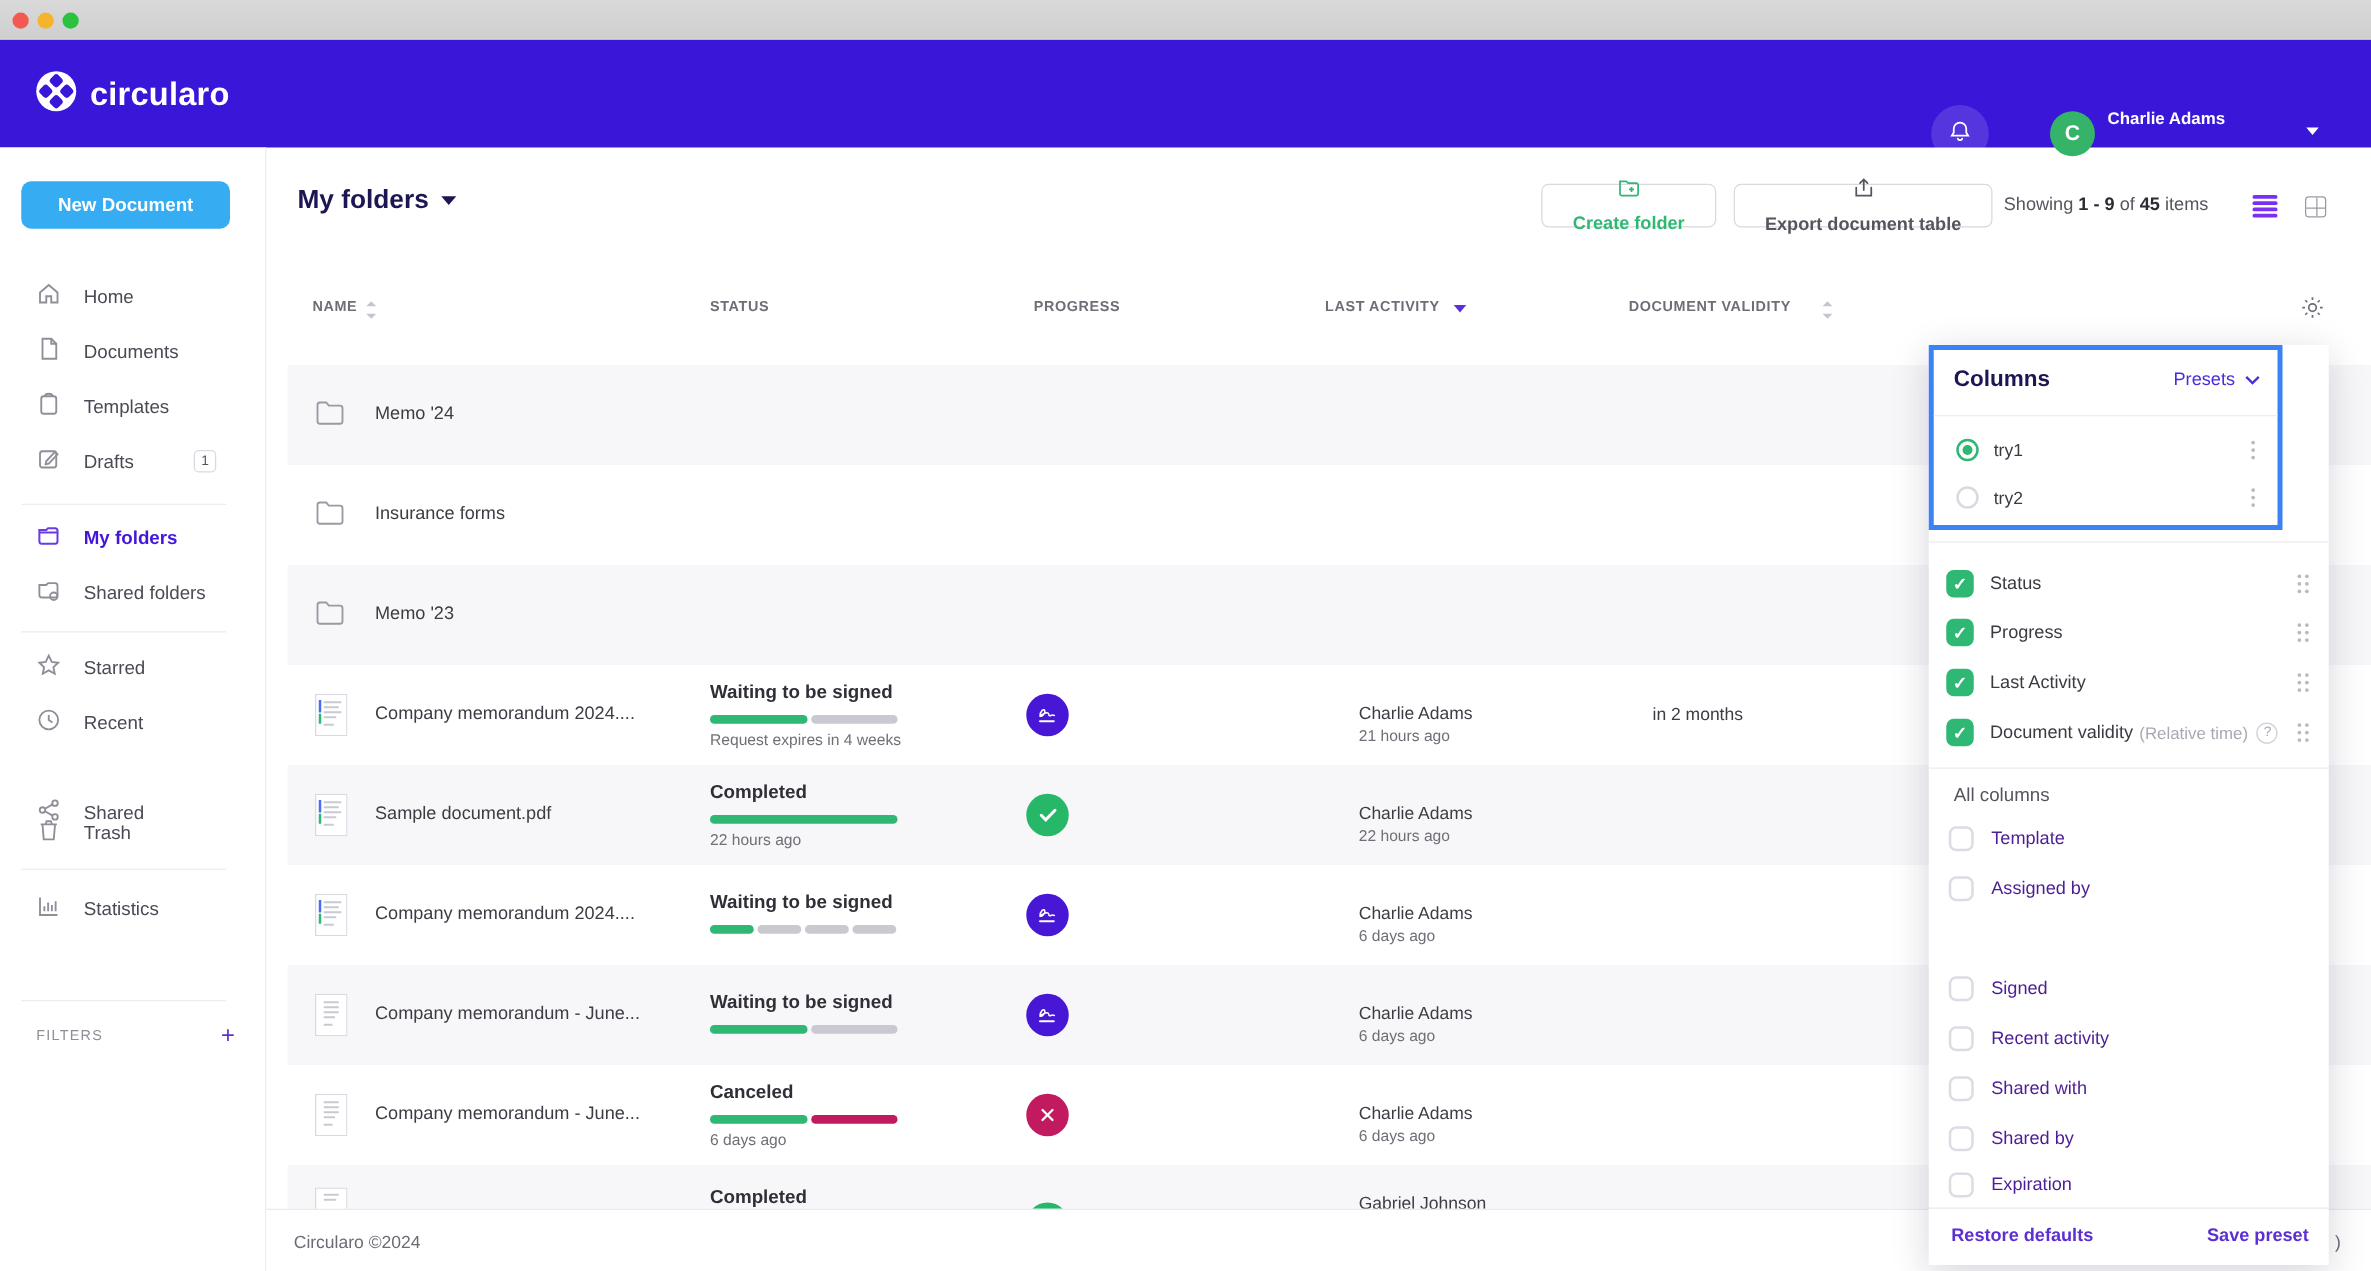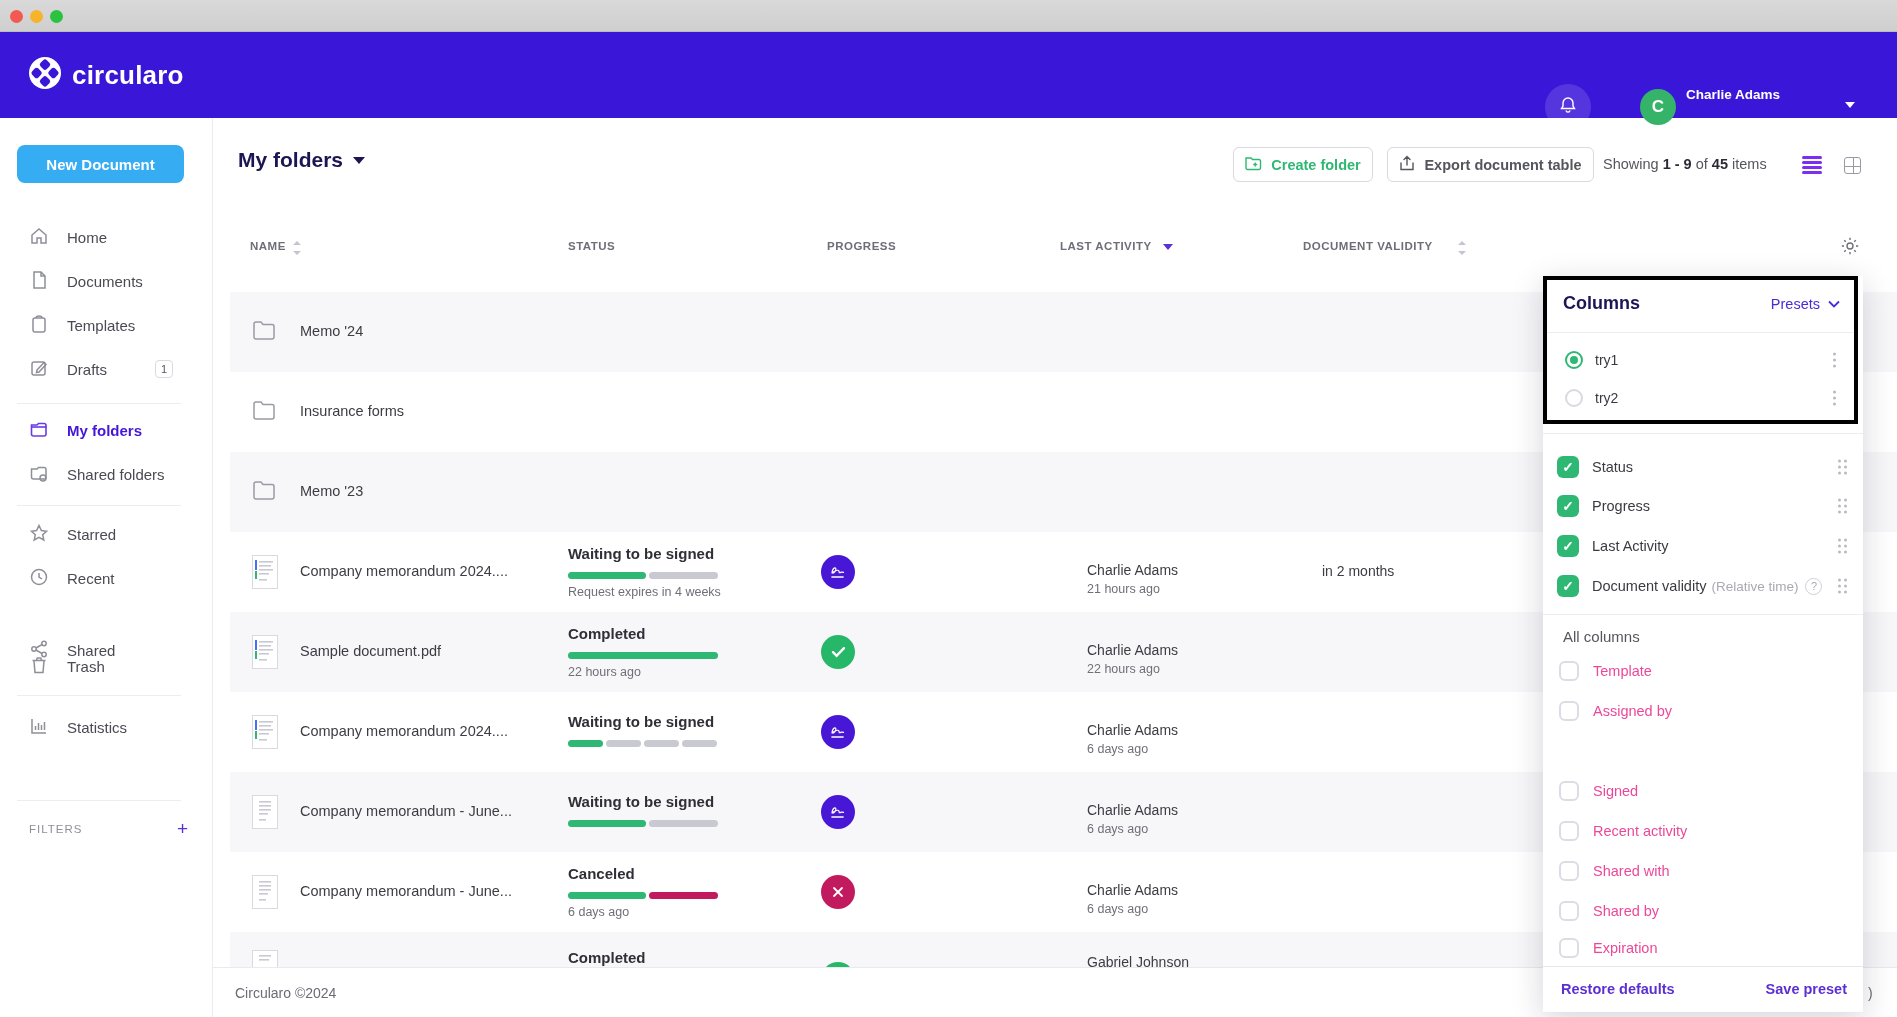--- a/index.html
+++ b/index.html
@@ -40,21 +40,21 @@
   .side-div { position:absolute; left:17px; width:164px; border-top:1px solid #ececf1; }
   #drafts-badge { position:absolute; left:155px; top:13px; width:18px; height:18px; border:1px solid #d9d9e0; border-radius:4px; background:#fff; color:#55555e; font-size:11px; display:flex; align-items:center; justify-content:center; }
   #filters-row { position:absolute; left:0; top:696px; width:213px; height:30px; display:flex; align-items:center; padding:0 25px 0 29px; justify-content:space-between; }
   #filters-label { color:#8f8f9a; font-size:11.5px; letter-spacing:1px; }
   #filters-plus { color:#5b2fd1; font-size:19px; font-weight:400; cursor:pointer; }
 
   
   #page-title-wrap { left:238px; top:148px; display:flex; align-items:center; gap:10px; }
   #page-title { color:#1c1653; font-size:21px; font-weight:800; }
   #title-caret { border-top-color:#1c1653; border-left-width:6px; border-right-width:6px; border-top-width:7px; }
-  .tb-btn { position:absolute; top:147px; height:35px; background:#fff; border:1px solid #d9d9de; border-radius:6px; display:flex; align-items:center; justify-content:center; gap:9px; font-size:14.5px; font-weight:700; font-family:"Liberation Sans",sans-serif; cursor:pointer; }
+  .tb-btn { position:absolute; top:147px; height:35px; background:#fff; border:1px solid #d9d9de; border-radius:6px; display:flex; align-items:center; justify-content:center; gap:9px; font-size:14.5px; font-weight:700; font-family:"Liberation Sans",sans-serif; cursor:pointer;flex-direction:column; }
   #create-folder-btn { left:1233px; width:140px; color:#2eb873; }
   #export-btn { left:1387px; width:207px; color:#55555e; }
   #showing { left:1603px; top:156px; font-size:14.5px; color:#55555e; }
   #showing b { color:#2b2b33; }
   #view-list { left:1802px; top:156px; width:20px; height:18px; display:flex; flex-direction:column; justify-content:space-between; cursor:pointer; }
   #view-list i { height:3px; border-radius:2px; background:#7a2ff2; }
   #view-grid { left:1844px; top:157px; width:17px; height:17px; border:1.5px solid #9a9aa4; border-radius:3px; cursor:pointer; }
   #view-grid::before { content:""; position:absolute; left:50%; top:0; bottom:0; width:1.5px; background:#9a9aa4; }
   #view-grid::after { content:""; position:absolute; top:50%; left:0; right:0; height:1.5px; background:#9a9aa4; }
 
@@ -88,21 +88,21 @@
   .act-time { left:874px; top:50px; font-size:12.5px; color:#6f6f78;text-align:right; }
   .validity { left:1109px; top:31px; font-size:14px; color:#3c3c44; }
 
   
   #footer { left:213px; top:967px; width:1684px; height:50px; background:#fff; border-top:1px solid #e9e9ee; z-index:10; }
   #copyright { position:absolute; left:22px; top:17px; font-size:14px; color:#6b6b75; }
   #footer-fragment { position:absolute; left:1655px; top:17px; font-size:14px; color:#6b6b75; }
 
   
   #popup { left:1543px; top:276px; width:320px; height:736px; background:#fff; box-shadow:0 8px 30px rgba(20,20,60,.18); z-index:20; }
-  #preset-box { position:absolute; left:0; top:0; width:315px; height:148px; border:4px solid #000000; background:#fff; }
+  #preset-box { position:absolute; left:0; top:0; width:283px; height:148px; border:4px solid #3b82f6; background:#fff; }
   #popup-title { position:absolute; left:16px; top:13px; font-size:18px; font-weight:800; color:#1c1653; }
   #presets-btn { position:absolute; right:14px; top:16px; display:flex; align-items:center; gap:8px; color:#4b2ad8; font-size:14.5px; cursor:pointer; }
   #preset-hdiv { position:absolute; left:0; right:0; top:52px; border-top:1px solid #ececf1; }
   .preset-row { position:absolute; left:0; right:0; height:36px; display:flex; align-items:center; cursor:pointer; }
   .radio { width:18px; height:18px; border-radius:50%; border:2px solid #d9d9e2; margin-left:18px; background:#fff; position:relative; }
   .radio.sel { border-color:#2eb873; }
   .radio.sel::after { content:""; position:absolute; left:3px; top:3px; width:8px; height:8px; border-radius:50%; background:#2eb873; }
   .preset-label { margin-left:12px; font-size:14px; color:#3a3a42; }
   .kebab { position:absolute; right:18px; top:50%; transform:translateY(-50%); display:flex; flex-direction:column; gap:3px; cursor:pointer; }
   .kebab i { width:3px; height:3px; border-radius:50%; background:#b9b9c2; }
@@ -112,21 +112,21 @@
   .cb.on { background:#2eb873; color:#fff; font-size:14px; font-weight:700; }
   .cb.off { width:20px; height:20px; margin-left:16px; background:#fff; border:2px solid #dcdce4; }
   .vc-label { margin-left:13px; font-size:14.5px; color:#3a3a42; }
   .vc-note { margin-left:5px; font-size:13.5px; color:#a9a9b4; }
   .help { width:17px; height:17px; border:1.5px solid #cfcfd8; border-radius:50%; color:#a9a9b4; font-size:11px; display:flex; align-items:center; justify-content:center; margin-left:7px; }
   .handle { position:absolute; right:16px; top:50%; transform:translateY(-50%); display:grid; grid-template-columns:3px 3px; gap:3px; cursor:grab; }
   .handle i { width:3px; height:3px; border-radius:50%; background:#b9b9c2; }
   #popup-div2 { position:absolute; left:0; right:0; top:338px; border-top:1px solid #ececf1; }
   #all-cols-label { position:absolute; left:20px; top:352px; font-size:15px; color:#55555e; }
   .ac-row { position:absolute; left:0; right:0; height:34px; display:flex; align-items:center; cursor:pointer; }
-  .ac-label { margin-left:14px; font-size:14.5px; color:#ec4899; }
+  .ac-label { margin-left:14px; font-size:14.5px; color:#4c1d95; }
   #popup-footer { position:absolute; left:0; right:0; top:690px; height:46px; border-top:1px solid #e7e7ec; }
   #restore-link { position:absolute; left:18px; top:14px; color:#5b2fd1; font-size:14.5px; font-weight:600; cursor:pointer; }
   #save-link { position:absolute; right:16px; top:14px; color:#5b2fd1; font-size:14.5px; font-weight:600; cursor:pointer; }
 </style>
 </head>
 <body>
 
 <div id="titlebar" class="abs">
   <span class="tl-dot tl-red"></span>
   <span class="tl-dot tl-yellow"></span>

